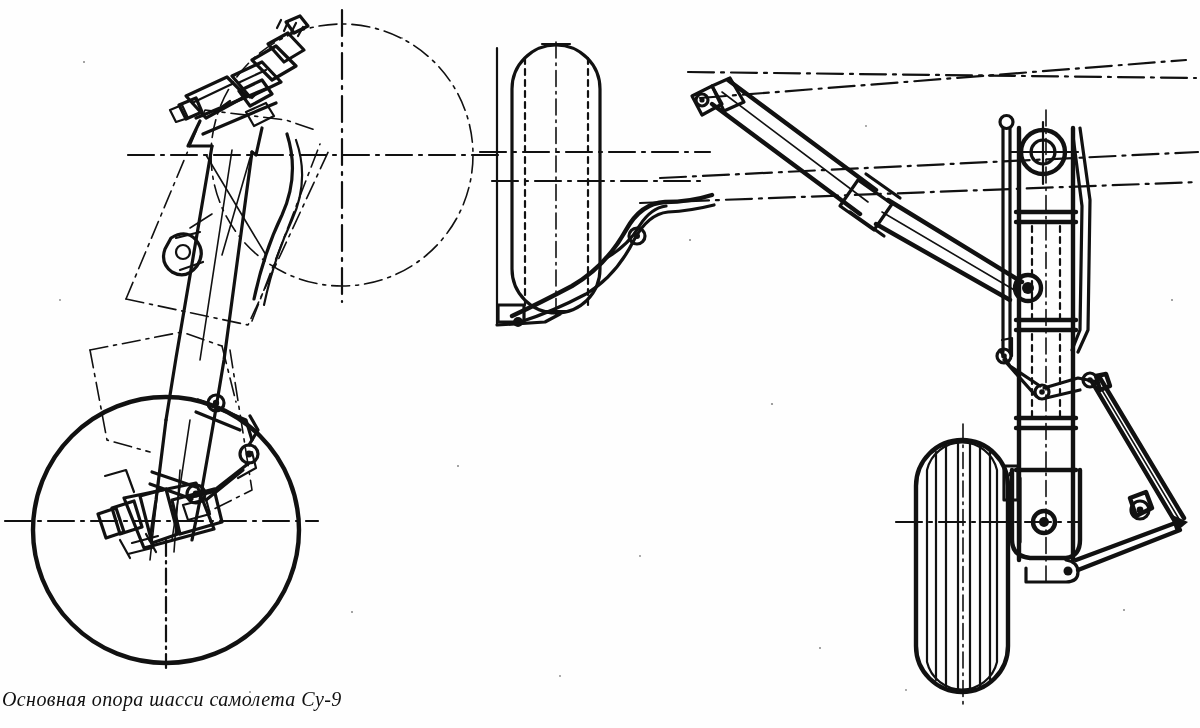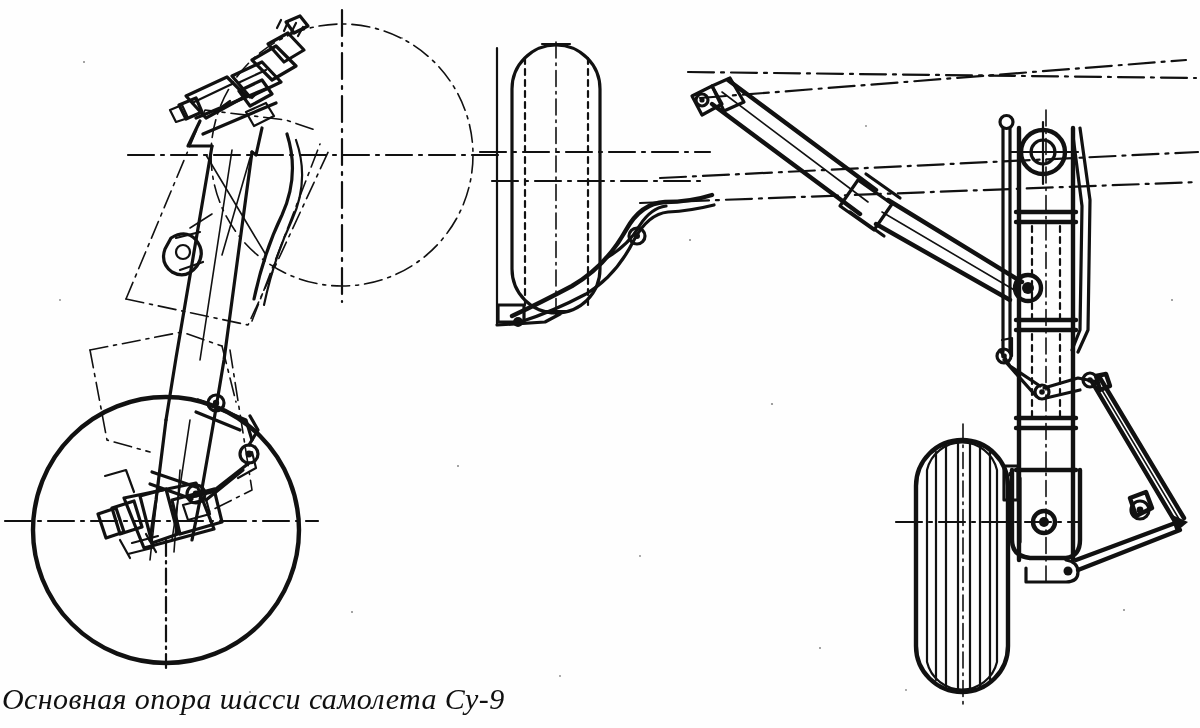--- a/index.html
+++ b/index.html
@@ -25,21 +25,21 @@
     display: block;
   }
   #caption {
     position: absolute;
     left: 2px;
     top: 678px;
     width: 700px;
     height: 42px;
     font-family: "Liberation Serif", serif;
     font-style: italic;
-    font-size: 30px;
+    font-size: 20px;
     letter-spacing: 0.4px;
     color: #101010;
     white-space: nowrap;
     line-height: 42px;
   }
   
   #speckles {
     position: absolute;
     left: 0; top: 0;
     width: 1200px; height: 728px;

